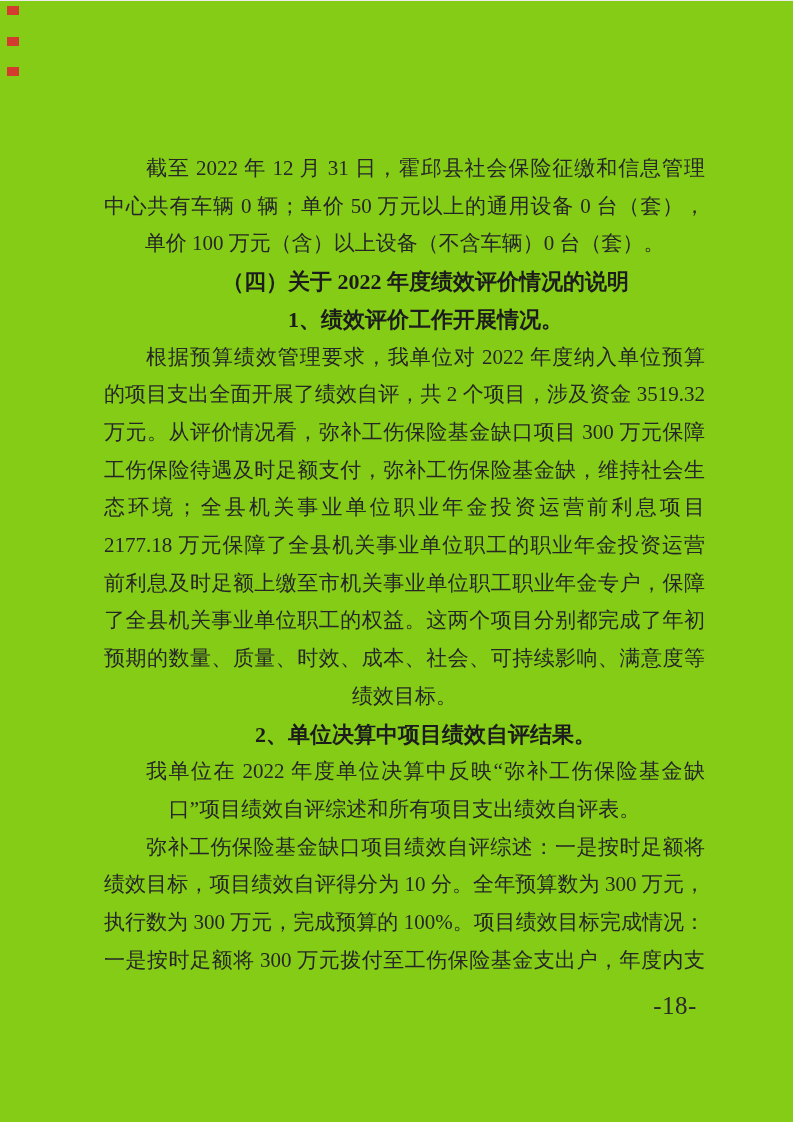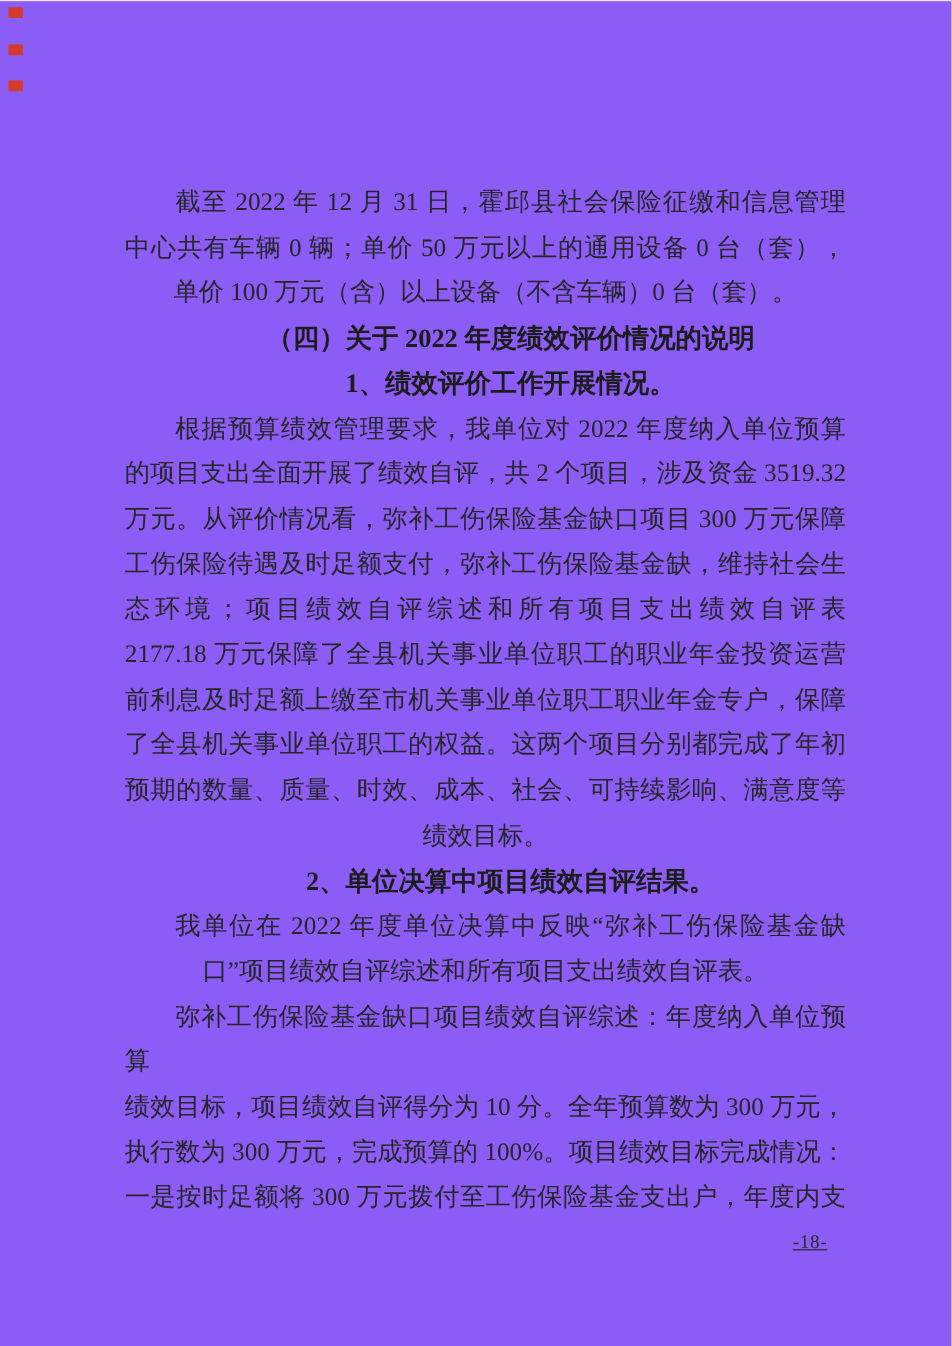--- a/index.html
+++ b/index.html
@@ -4,21 +4,21 @@
 <style>
   html, body {
     margin: 0;
     padding: 0;
     background: #ffffff;
   }
   .page {
     position: relative;
     width: 793px;
     height: 1122px;
-    background: #8b5cf6;
+    background: #84cc16;
     overflow: hidden;
     font-family: "Liberation Serif", "DejaVu Serif", serif;
     color: #262626;
     border-top: 1px solid #ececec;
     box-sizing: border-box;
   }
   
   .corner-marks {
     position: absolute;
     left: 7px;
@@ -59,28 +59,27 @@
     text-indent: 42px;
   }
   .heading {
     font-weight: 700;
     font-size: 22px;
     color: #1c1c1c;
   }
   .pagenum {
     position: absolute;
     left: 640px;
-    top: 1026px;
+    top: 991px;
     width: 70px;
     text-align: center;
-    font-size: 16px;
+    font-size: 25px;
     letter-spacing: 0.5px;
     color: #2a2a2a;
     font-family: "Liberation Serif", "DejaVu Serif", serif;
-    text-decoration: underline;
   }
 </style>
 </head>
 <body>
 
 <div class="page">
 
   <div class="corner-marks">
     <span class="corner-mark m1"></span>
     <span class="corner-mark m2"></span>
@@ -90,30 +89,30 @@
   <div class="textblock">
     <div class="line jf indent">截至 2022 年 12 月 31 日，霍邱县社会保险征缴和信息管理</div>
     <div class="line jf">中心共有车辆 0 辆；单价 50 万元以上的通用设备 0 台（套），</div>
     <div class="line">单价 100 万元（含）以上设备（不含车辆）0 台（套）。</div>
     <div class="line heading indent">（四）关于 2022 年度绩效评价情况的说明</div>
     <div class="line heading indent">1、绩效评价工作开展情况。</div>
     <div class="line jf indent">根据预算绩效管理要求，我单位对 2022 年度纳入单位预算</div>
     <div class="line jf">的项目支出全面开展了绩效自评，共 2 个项目，涉及资金 3519.32</div>
     <div class="line jf">万元。从评价情况看，弥补工伤保险基金缺口项目 300 万元保障</div>
     <div class="line jf">工伤保险待遇及时足额支付，弥补工伤保险基金缺，维持社会生</div>
-    <div class="line jf">态环境；项目绩效自评综述和所有项目支出绩效自评表</div>
+    <div class="line jf">态环境；全县机关事业单位职业年金投资运营前利息项目</div>
     <div class="line jf">2177.18 万元保障了全县机关事业单位职工的职业年金投资运营</div>
     <div class="line jf">前利息及时足额上缴至市机关事业单位职工职业年金专户，保障</div>
     <div class="line jf">了全县机关事业单位职工的权益。这两个项目分别都完成了年初</div>
     <div class="line jf">预期的数量、质量、时效、成本、社会、可持续影响、满意度等</div>
     <div class="line">绩效目标。</div>
     <div class="line heading indent">2、单位决算中项目绩效自评结果。</div>
     <div class="line jf indent">我单位在 2022 年度单位决算中反映“弥补工伤保险基金缺</div>
     <div class="line">口”项目绩效自评综述和所有项目支出绩效自评表。</div>
-    <div class="line jf indent">弥补工伤保险基金缺口项目绩效自评综述：年度纳入单位预算</div>
+    <div class="line jf indent">弥补工伤保险基金缺口项目绩效自评综述：一是按时足额将</div>
     <div class="line jf">绩效目标，项目绩效自评得分为 10 分。全年预算数为 300 万元，</div>
     <div class="line jf">执行数为 300 万元，完成预算的 100%。项目绩效目标完成情况：</div>
     <div class="line jf">一是按时足额将 300 万元拨付至工伤保险基金支出户，年度内支</div>
   </div>
 
   <div class="pagenum">-18-</div>
 
 </div>
 
 </body></html>

